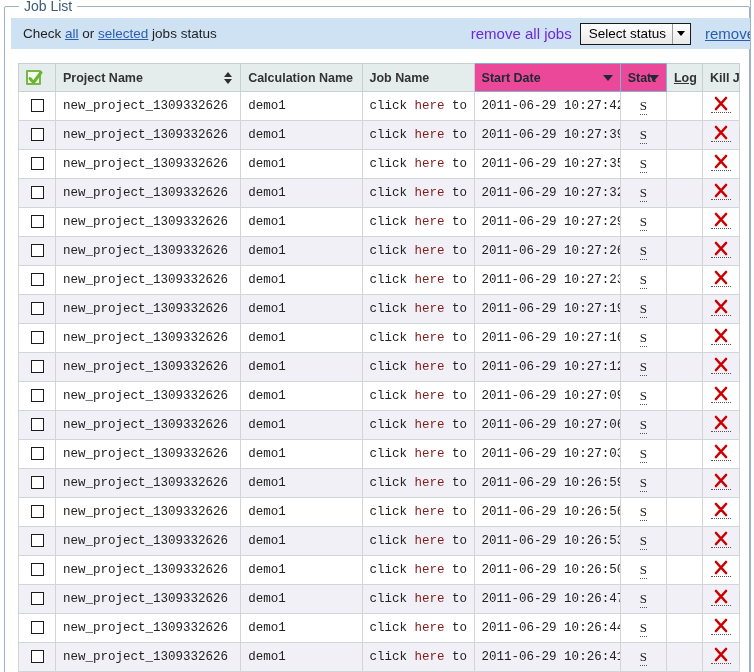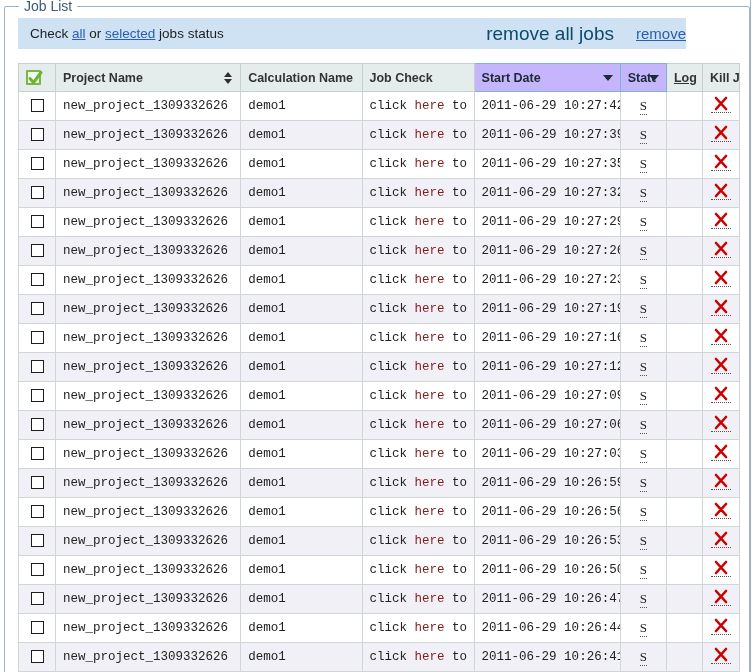--- a/index.html
+++ b/index.html
@@ -37,23 +37,23 @@
     padding: 0 5px;
     font-size: 14px;
     color: #3c5c75;
     font-family: "Liberation Sans", sans-serif;
     line-height: 16px;
   }
 
   
   .toolbar {
     position: absolute;
-    left: 13px;
+    left: 6px;
     top: 11px;
-    width: 668px;
+    width: 744px;
     height: 31px;
     background: #cfe2f3;
     box-sizing: border-box;
     display: flex;
     align-items: center;
   }
   .toolbar-left {
     padding-left: 12px;
     white-space: nowrap;
     font-size: 13.5px;
@@ -65,22 +65,22 @@
     align-items: center;
     white-space: nowrap;
     padding-right: 0px;
   }
   a.link {
     color: #2a5db0;
     text-decoration: underline;
     cursor: pointer;
   }
   .remove-all-label {
-    font-size: 19px;
-    color: #0c4a6e;
+    font-size: 15px;
+    color: #6d28d9;
     margin-right: 8px;
   }
   .status-select {
     display: inline-flex;
     align-items: stretch;
     height: 22px;
     border: 1px solid #1a1a1a;
     background: linear-gradient(#ffffff, #e9e9e9);
     font-size: 13.5px;
     box-sizing: border-box;
@@ -132,21 +132,21 @@
     color: #333333;
     text-align: left;
     padding: 0 7px;
     box-sizing: border-box;
     font-family: "Liberation Sans", sans-serif;
     position: relative;
     overflow: hidden;
     white-space: nowrap;
   }
   table.joblist th.sorted {
-    background: #c4b5fd;
+    background: #ec4899;
     border-color: #7fb3d0;
     color: #1c2a33;
   }
   th .th-inner {
     display: flex;
     align-items: center;
     justify-content: space-between;
     height: 100%;
   }
   th.cb-col {
@@ -292,20 +292,26 @@
   <div class="panel-legend">Job List</div>
 
   <div class="toolbar">
     <div class="toolbar-left">
       <span>Check </span><a class="link">all</a><span> or </span><a class="link">selected</a><span> jobs status</span>
     </div>
 
     <div class="toolbar-right">
       <span class="remove-all-label">remove all jobs</span>
 
+      <div class="status-select">
+        <span class="ss-text">Select status</span>
+        <span class="ss-arrow">
+            <span class="caret-down"></span>
+          </span>
+      </div>
 
       <a class="link remove-link">remove</a>
     </div>
   </div>
 
   <div class="table-wrap">
     <table class="joblist">
       <thead>
         <tr>
           <th class="cb-col">
@@ -324,21 +330,21 @@
                 </span>
             </span>
           </th>
           <th class="calc-col">
             <span class="th-inner">
               <span>Calculation Name</span>
 
             </span>
           </th>
           <th class="guid-col">
-            <span>Job Check</span>
+            <span>Job Name</span>
           </th>
           <th class="date-col sorted">
             <span class="th-inner">
               <span>Start Date</span>
               <span class="sort-single"></span>
             </span>
           </th>
           <th class="status-col sorted">
             <span class="status-head-inner">
               <span class="lbl">Status</span>

